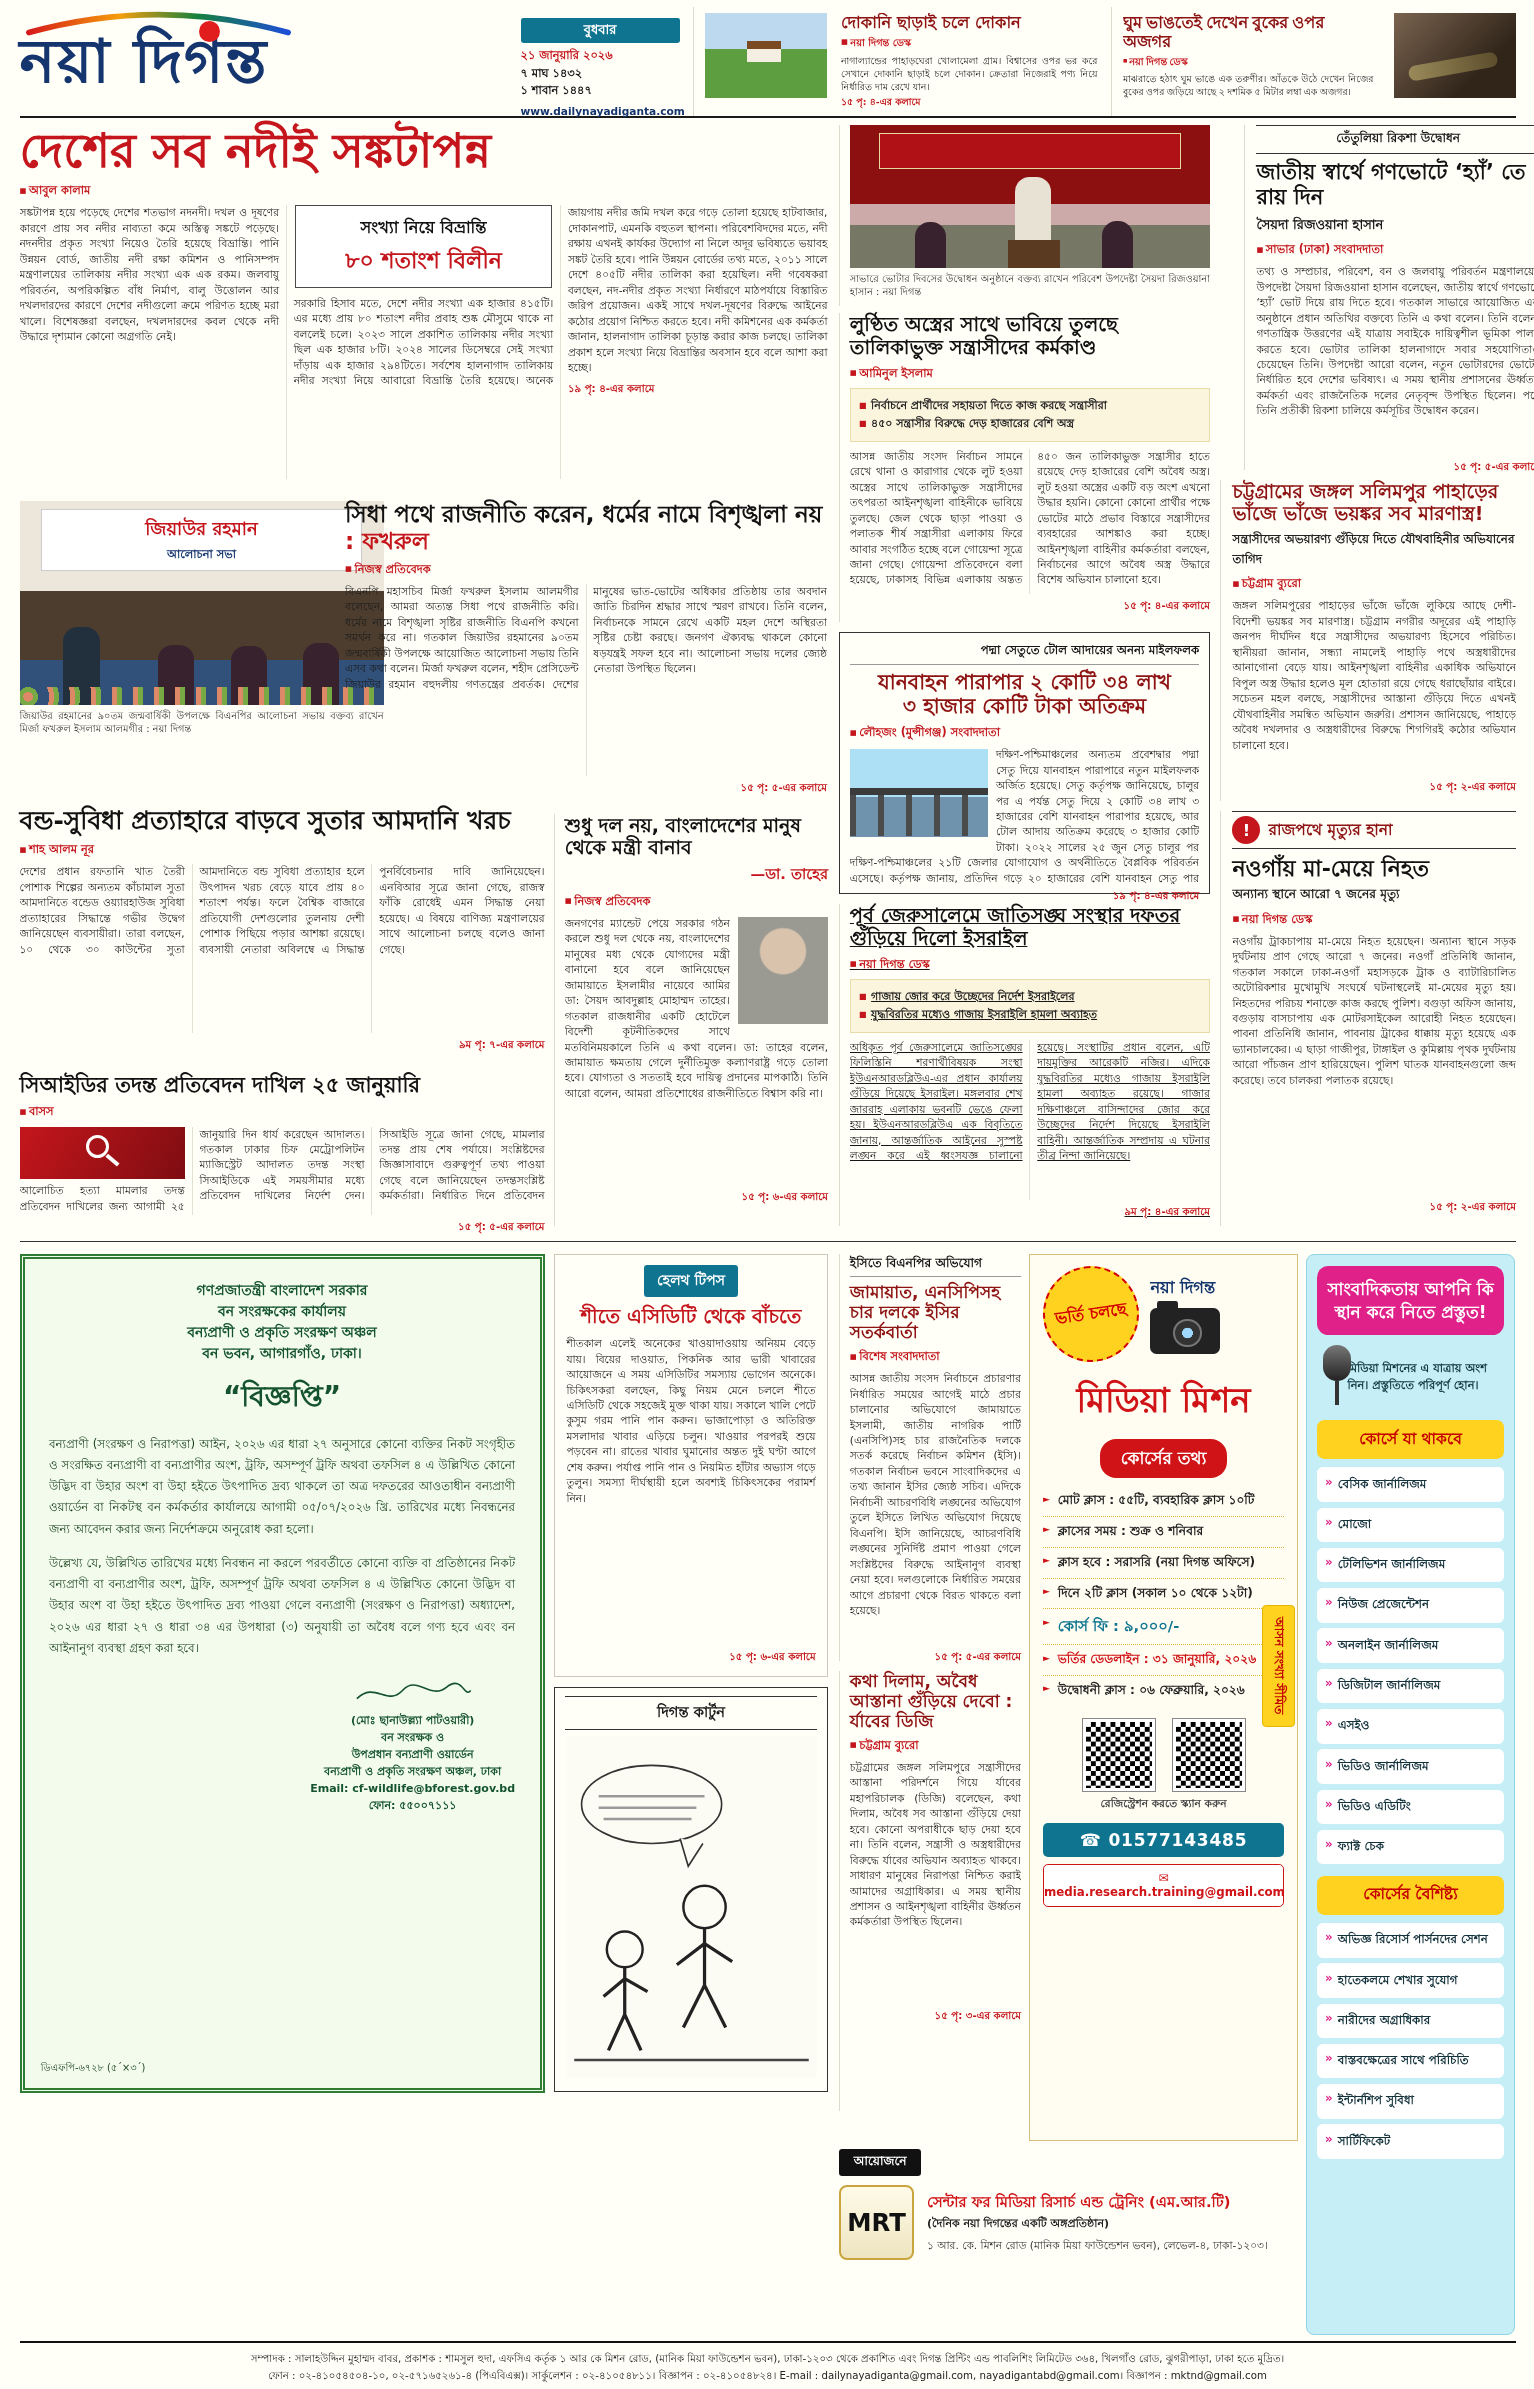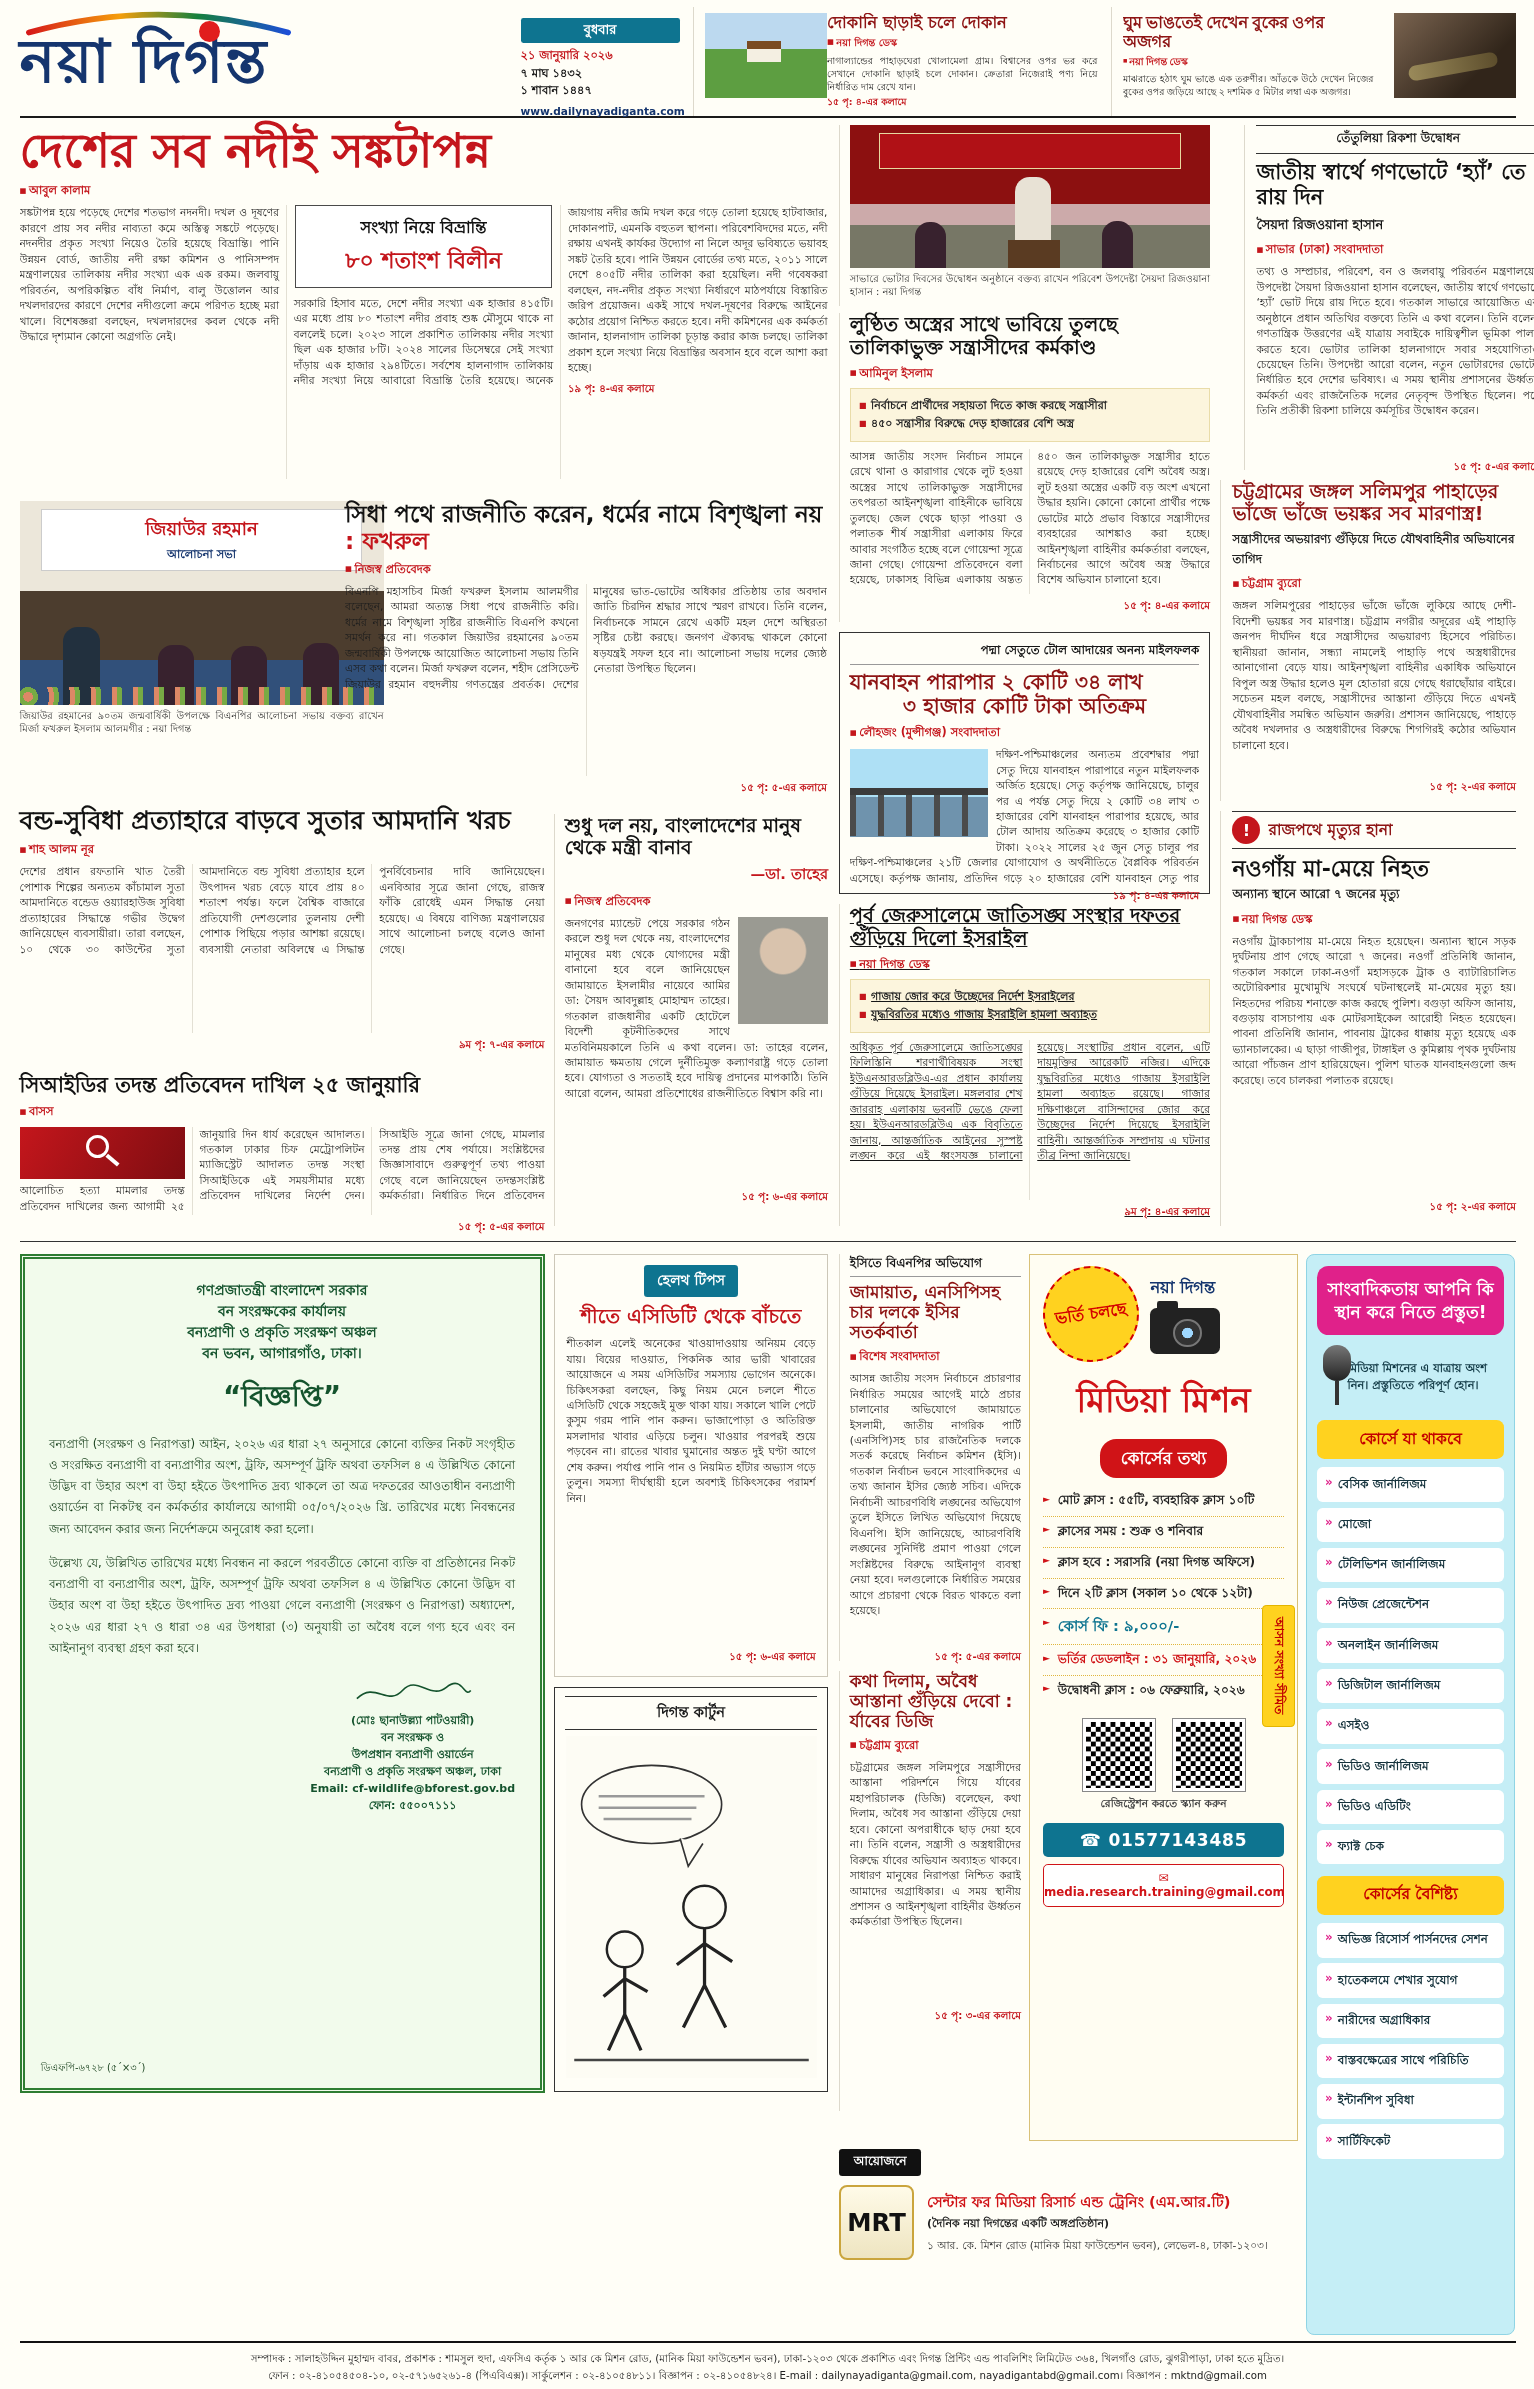--- a/index.html
+++ b/index.html
@@ -85,21 +85,21 @@
       <h1 style="font-size:60px;font-weight:800;color:#15356e;letter-spacing:1.6px;line-height:1.1;">নয়া দিগন্ত</h1>
     </div>
     <div style="width:159px;padding-top:11.4px;font-size:11.4px;line-height:1.55;">
       <div class="daybar">বুধবার</div>
       <div style="color:#c4161c;font-weight:700;margin-top:4.1px;">২১ জানুয়ারি ২০২৬</div>
       <div style="font-weight:600;">৭ মাঘ ১৪৩২</div>
       <div style="font-weight:600;">১ শাবান ১৪৪৭</div>
       <div style="font-weight:700;color:#15356e;font-size:10.6px;margin-top:3.3px;">www.dailynayadiganta.com</div>
     </div>
 
-    <article style="flex:1;display:flex;gap:0;border-left:0.8px solid #ddd9cc;padding:6.5px 0 6.5px 11.4px;">
+    <article style="flex:1;display:flex;gap:14px;border-left:0.8px solid #ddd9cc;padding:6.5px 0 6.5px 11.4px;">
       <div class="ph" style="width:122px;height:85px;background:linear-gradient(#bcd9ef 0 42%,#5d9e41 42% 100%);flex:0 0 auto;">
         <div style="position:absolute;left:42px;top:28px;width:34px;height:21px;background:#f4efe2;border-top:8.1px solid #7a4b22;"></div>
       </div>
       <div style="overflow:hidden;">
         <h3 class="hl maroon" style="font-size:16.3px;">দোকানি ছাড়াই চলে দোকান</h3>
         <span class="by" style="font-size:9.8px;margin:2.4px 0;">নয়া দিগন্ত ডেস্ক</span>
         <p class="body" style="font-size:9.4px;line-height:1.4;height:39px;">নাগাল্যান্ডের পাহাড়ঘেরা খোলামেলা গ্রাম। বিশ্বাসের ওপর ভর করে সেখানে দোকানি ছাড়াই চলে দোকান। ক্রেতারা নিজেরাই পণ্য নিয়ে নির্ধারিত দাম রেখে যান।</p>
         <span class="jump-in" style="font-size:9.4px;">১৫ পৃ: ৪-এর কলামে</span>
       </div>
     </article>
@@ -190,21 +190,21 @@
       <span>সিধা পথে রাজনীতি করেন, ধর্মের নামে বিশৃঙ্খলা নয়</span>
       <span class="red">: ফখরুল</span>
     </h2>
     <span class="by">নিজস্ব প্রতিবেদক</span>
     <div class="body c2" style="height:192px;">বিএনপি মহাসচিব মির্জা ফখরুল ইসলাম আলমগীর বলেছেন, আমরা অত্যন্ত সিধা পথে রাজনীতি করি। ধর্মের নামে বিশৃঙ্খলা সৃষ্টির রাজনীতি বিএনপি কখনো সমর্থন করে না। গতকাল জিয়াউর রহমানের ৯০তম জন্মবার্ষিকী উপলক্ষে আয়োজিত আলোচনা সভায় তিনি এসব কথা বলেন। মির্জা ফখরুল বলেন, শহীদ প্রেসিডেন্ট জিয়াউর রহমান বহুদলীয় গণতন্ত্রের প্রবর্তক। দেশের মানুষের ভাত-ভোটের অধিকার প্রতিষ্ঠায় তার অবদান জাতি চিরদিন শ্রদ্ধার সাথে স্মরণ রাখবে। তিনি বলেন, নির্বাচনকে সামনে রেখে একটি মহল দেশে অস্থিরতা সৃষ্টির চেষ্টা করছে। জনগণ ঐক্যবদ্ধ থাকলে কোনো ষড়যন্ত্রই সফল হবে না। আলোচনা সভায় দলের জ্যেষ্ঠ নেতারা উপস্থিত ছিলেন।</div>
     <span class="jump">১৫ পৃ: ৫-এর কলামে</span>
   </section>
 
   <section class="abs" style="left:839px;top:632px;width:371px;height:262px;border:1.2px solid #333;padding:8.1px 9.8px;">
     <div style="text-align:right;font-weight:700;font-size:11.8px;border-bottom:0.8px solid #999;padding-bottom:3.3px;">পদ্মা সেতুতে টোল আদায়ের অনন্য মাইলফলক</div>
-    <h2 class="hl maroon" style="font-size:20.4px;text-align:left;margin-top:4.9px;">যানবাহন পারাপার ২ কোটি ৩৪ লাখ</h2>
+    <h2 class="hl maroon" style="font-size:20.4px;text-align:center;margin-top:4.9px;">যানবাহন পারাপার ২ কোটি ৩৪ লাখ</h2>
     <h2 class="hl maroon" style="font-size:20.4px;text-align:center;">৩ হাজার কোটি টাকা অতিক্রম</h2>
     <span class="by">লৌহজং (মুন্সীগঞ্জ) সংবাদদাতা</span>
     <div class="body" style="height:137px;">
       <div class="ph" style="float:left;width:138px;height:88px;margin:1.6px 8.1px 3.3px 0;background:linear-gradient(#aee0f5 0 55%,#6f93ad 55% 100%);">
         <div style="position:absolute;top:39px;left:0;right:0;height:7.3px;background:#3b3b3b;"></div>
         <div style="position:absolute;top:46px;left:0;right:0;height:41px;background:repeating-linear-gradient(90deg,#4b4b4b 0 5.7px,transparent 5.7px 28px);"></div>
       </div>
       <span>দক্ষিণ-পশ্চিমাঞ্চলের অন্যতম প্রবেশদ্বার পদ্মা সেতু দিয়ে যানবাহন পারাপারে নতুন মাইলফলক অর্জিত হয়েছে। সেতু কর্তৃপক্ষ জানিয়েছে, চালুর পর এ পর্যন্ত সেতু দিয়ে ২ কোটি ৩৪ লাখ ৩ হাজারের বেশি যানবাহন পারাপার হয়েছে, আর টোল আদায় অতিক্রম করেছে ৩ হাজার কোটি টাকা। ২০২২ সালের ২৫ জুন সেতু চালুর পর দক্ষিণ-পশ্চিমাঞ্চলের ২১টি জেলার যোগাযোগ ও অর্থনীতিতে বৈপ্লবিক পরিবর্তন এসেছে। কর্তৃপক্ষ জানায়, প্রতিদিন গড়ে ২০ হাজারের বেশি যানবাহন সেতু পার হচ্ছে।</span>
     </div>
     <span class="jump">১৯ পৃ: ৪-এর কলামে</span>

